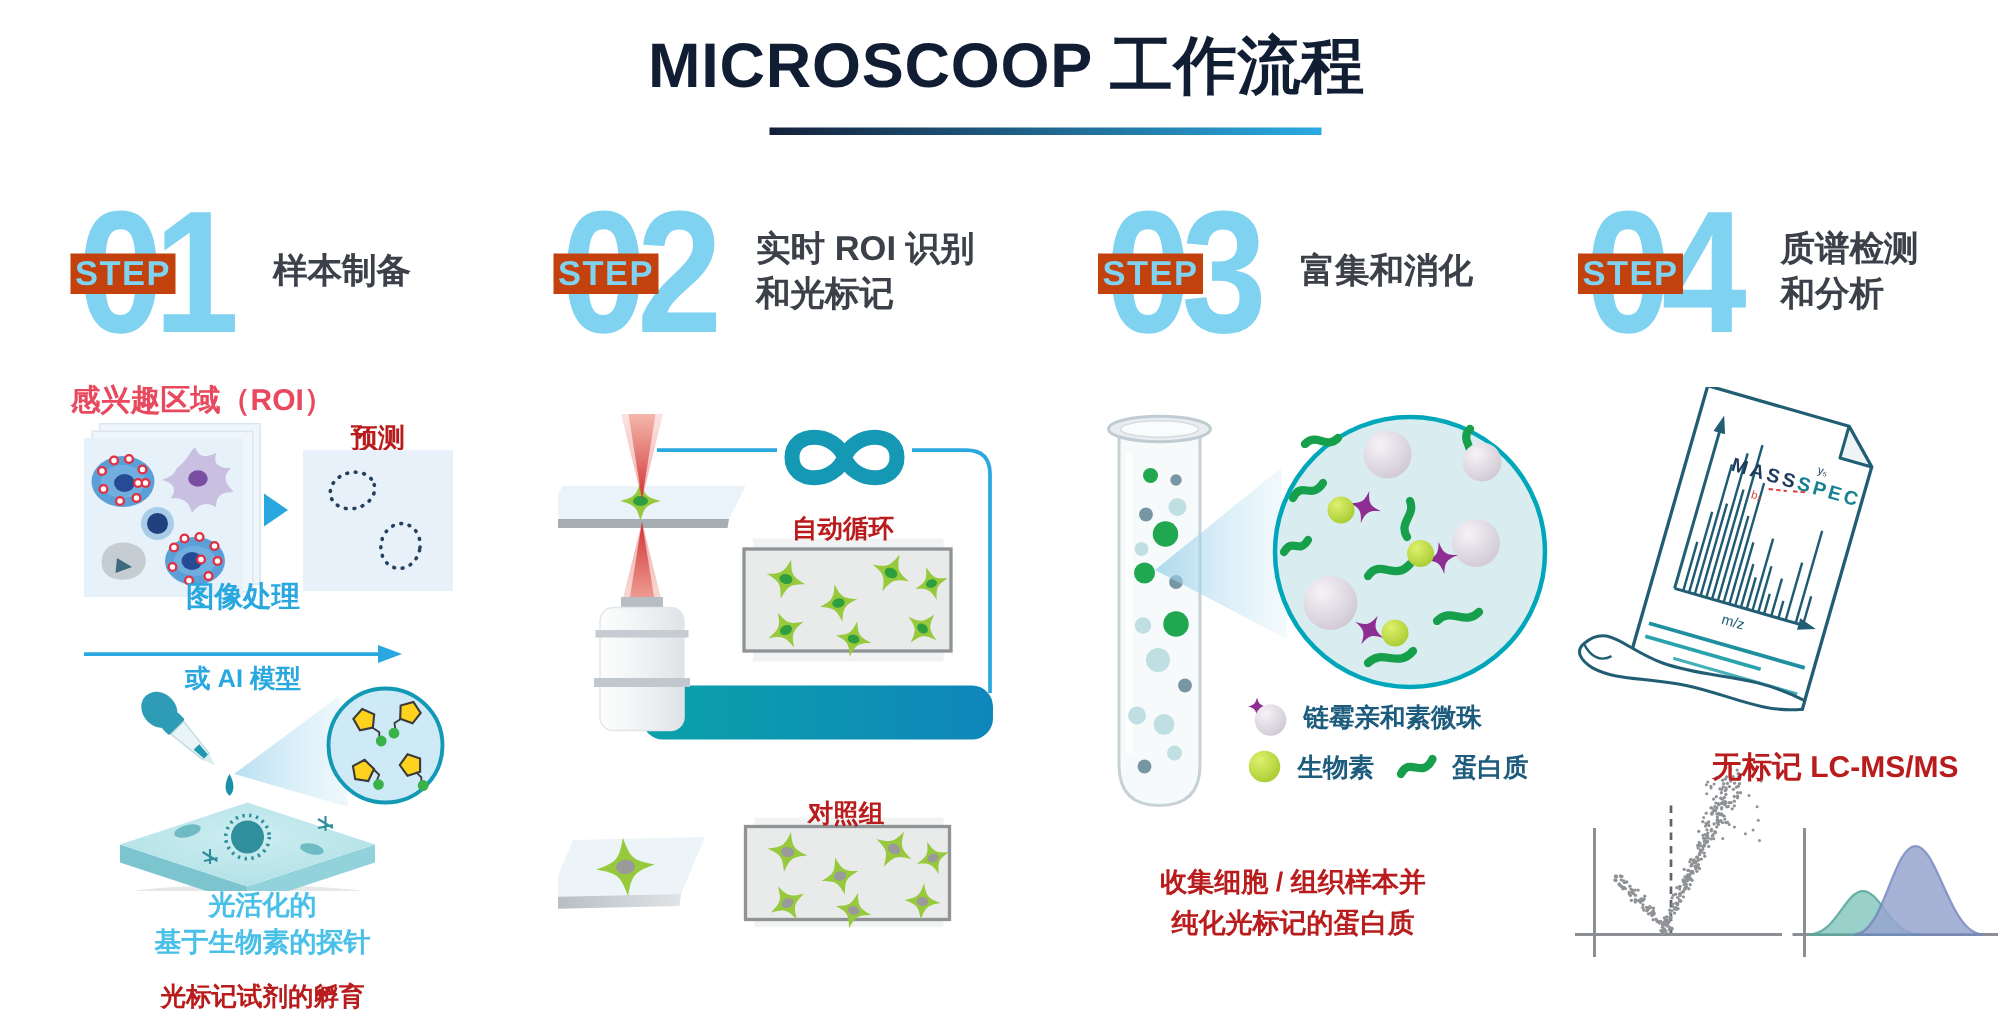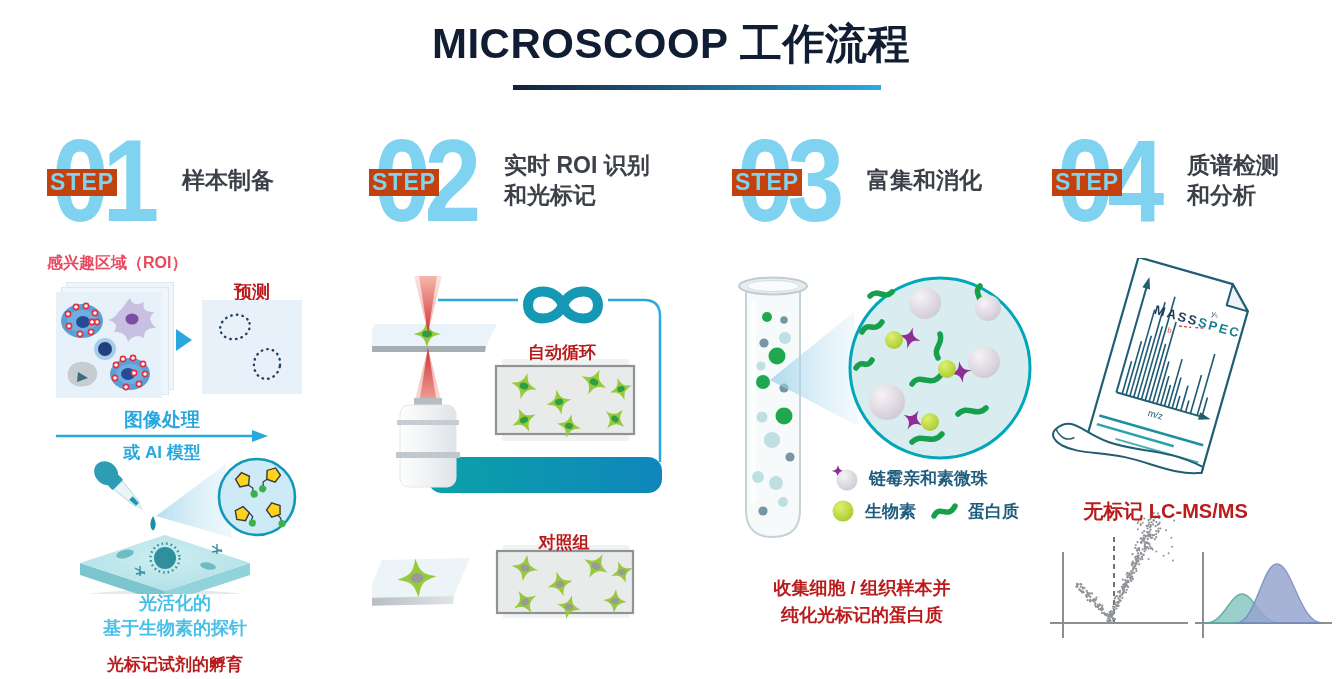--- a/index.html
+++ b/index.html
@@ -68,21 +68,21 @@
   </div>
   <div class="abs step-head" style="left:1057px;top:136px;">
     <div class="numwrap">
       <div class="num">04</div>
       <div class="step-word">STEP</div>
     </div>
     <div class="step-title">质谱检测
 和分析</div>
   </div>
 
-  <div class="abs lbl red" style="left:47px;top:253px;font-size:16px;">感兴趣区域（ROI）</div>
+  <div class="abs lbl red" style="left:47px;top:253px;font-size:20px;">感兴趣区域（ROI）</div>
   <div class="abs lbl dark center" style="left:56px;top:268px;width:106px;font-size:18px;">图像</div>
   <div class="abs lbl dark center" style="left:202px;top:268px;width:100px;font-size:18px;">预测</div>
 
   <div class="abs stack" style="left:56px;top:292px;width:106px;height:106px;">
     <div class="layer" style="left:10px;top:-10px;width:106px;height:106px;"></div>
     <div class="layer" style="left:5px;top:-5px;width:106px;height:106px;"></div>
     <svg width="106" height="106" style="position:absolute;left:0;top:0;background:#e6f1f9;">
       <ellipse cx="26" cy="29" rx="21" ry="17" fill="#5b9fd8"></ellipse>
       <ellipse cx="26" cy="29" rx="15" ry="11" fill="#79b5e2" opacity=".7"></ellipse>
       <ellipse cx="27" cy="30" rx="7" ry="6" fill="#274a94"></ellipse>
@@ -120,21 +120,21 @@
     </svg>
   </div>
 
   <div class="abs arrow-right" style="left:176px;top:329px;"></div>
 
   <svg class="abs thumb" style="left:202px;top:300px;" width="100" height="94">
     <ellipse cx="33" cy="27" rx="15" ry="12" transform="rotate(-15 33 27)" fill="none" stroke="#23415f" stroke-width="2.4" stroke-dasharray="0.5 5.2" stroke-linecap="round"></ellipse>
     <ellipse cx="65" cy="64" rx="13" ry="15" transform="rotate(12 65 64)" fill="none" stroke="#23415f" stroke-width="2.4" stroke-dasharray="0.5 5.2" stroke-linecap="round"></ellipse>
   </svg>
 
-  <div class="abs lbl blue center" style="left:56px;top:407px;width:212px;font-size:19px;">图像处理</div>
+  <div class="abs lbl blue center" style="left:56px;top:385px;width:212px;font-size:19px;">图像处理</div>
   <svg class="abs" style="left:56px;top:430px;" width="212" height="12">
     <line x1="0" y1="6" x2="196" y2="6" stroke="#29a8e0" stroke-width="2.5"></line>
     <polygon points="196,0 212,6 196,12" fill="#29a8e0"></polygon>
   </svg>
   <div class="abs lbl blue center" style="left:56px;top:441px;width:212px;font-size:17px;">或 AI 模型</div>
 
   <svg class="abs" style="left:40px;top:452px;" width="272" height="142">
     <defs>
       <linearGradient id="coneG" x1="0" y1="0" x2="1" y2="0">
         <stop offset="0" stop-color="#9fd4ec" stop-opacity=".75"></stop>
@@ -832,15 +832,15 @@
         </g>
     </g>
     <g>
       <line x1="163" y1="294" x2="163" y2="380" stroke="#8b8f93" stroke-width="2"></line>
       <line x1="155" y1="365" x2="292" y2="365" stroke="#8b8f93" stroke-width="2"></line>
       <path d="M 166 365 C 184 365 190 336 202 336 C 214 336 220 365 240 365 Z" fill="#8ecbc5" stroke="#5aa89f" stroke-width="1.5" opacity=".9"></path>
       <path d="M 196 365 C 216 365 222 306 237 306 C 252 306 260 365 282 365 Z" fill="#97a5d0" stroke="#7486bd" stroke-width="1.5" opacity=".85"></path>
     </g>
   </svg>
 
-  <div class="abs lbl dark center" style="left:1058px;top:486px;width:215px;font-size:20px;">无标记 LC-MS/MS</div>
+  <div class="abs lbl dark center" style="left:1116px;top:486px;width:215px;font-size:20px;">无标记 LC-MS/MS</div>
 
 </div>
 
 </body></html>

